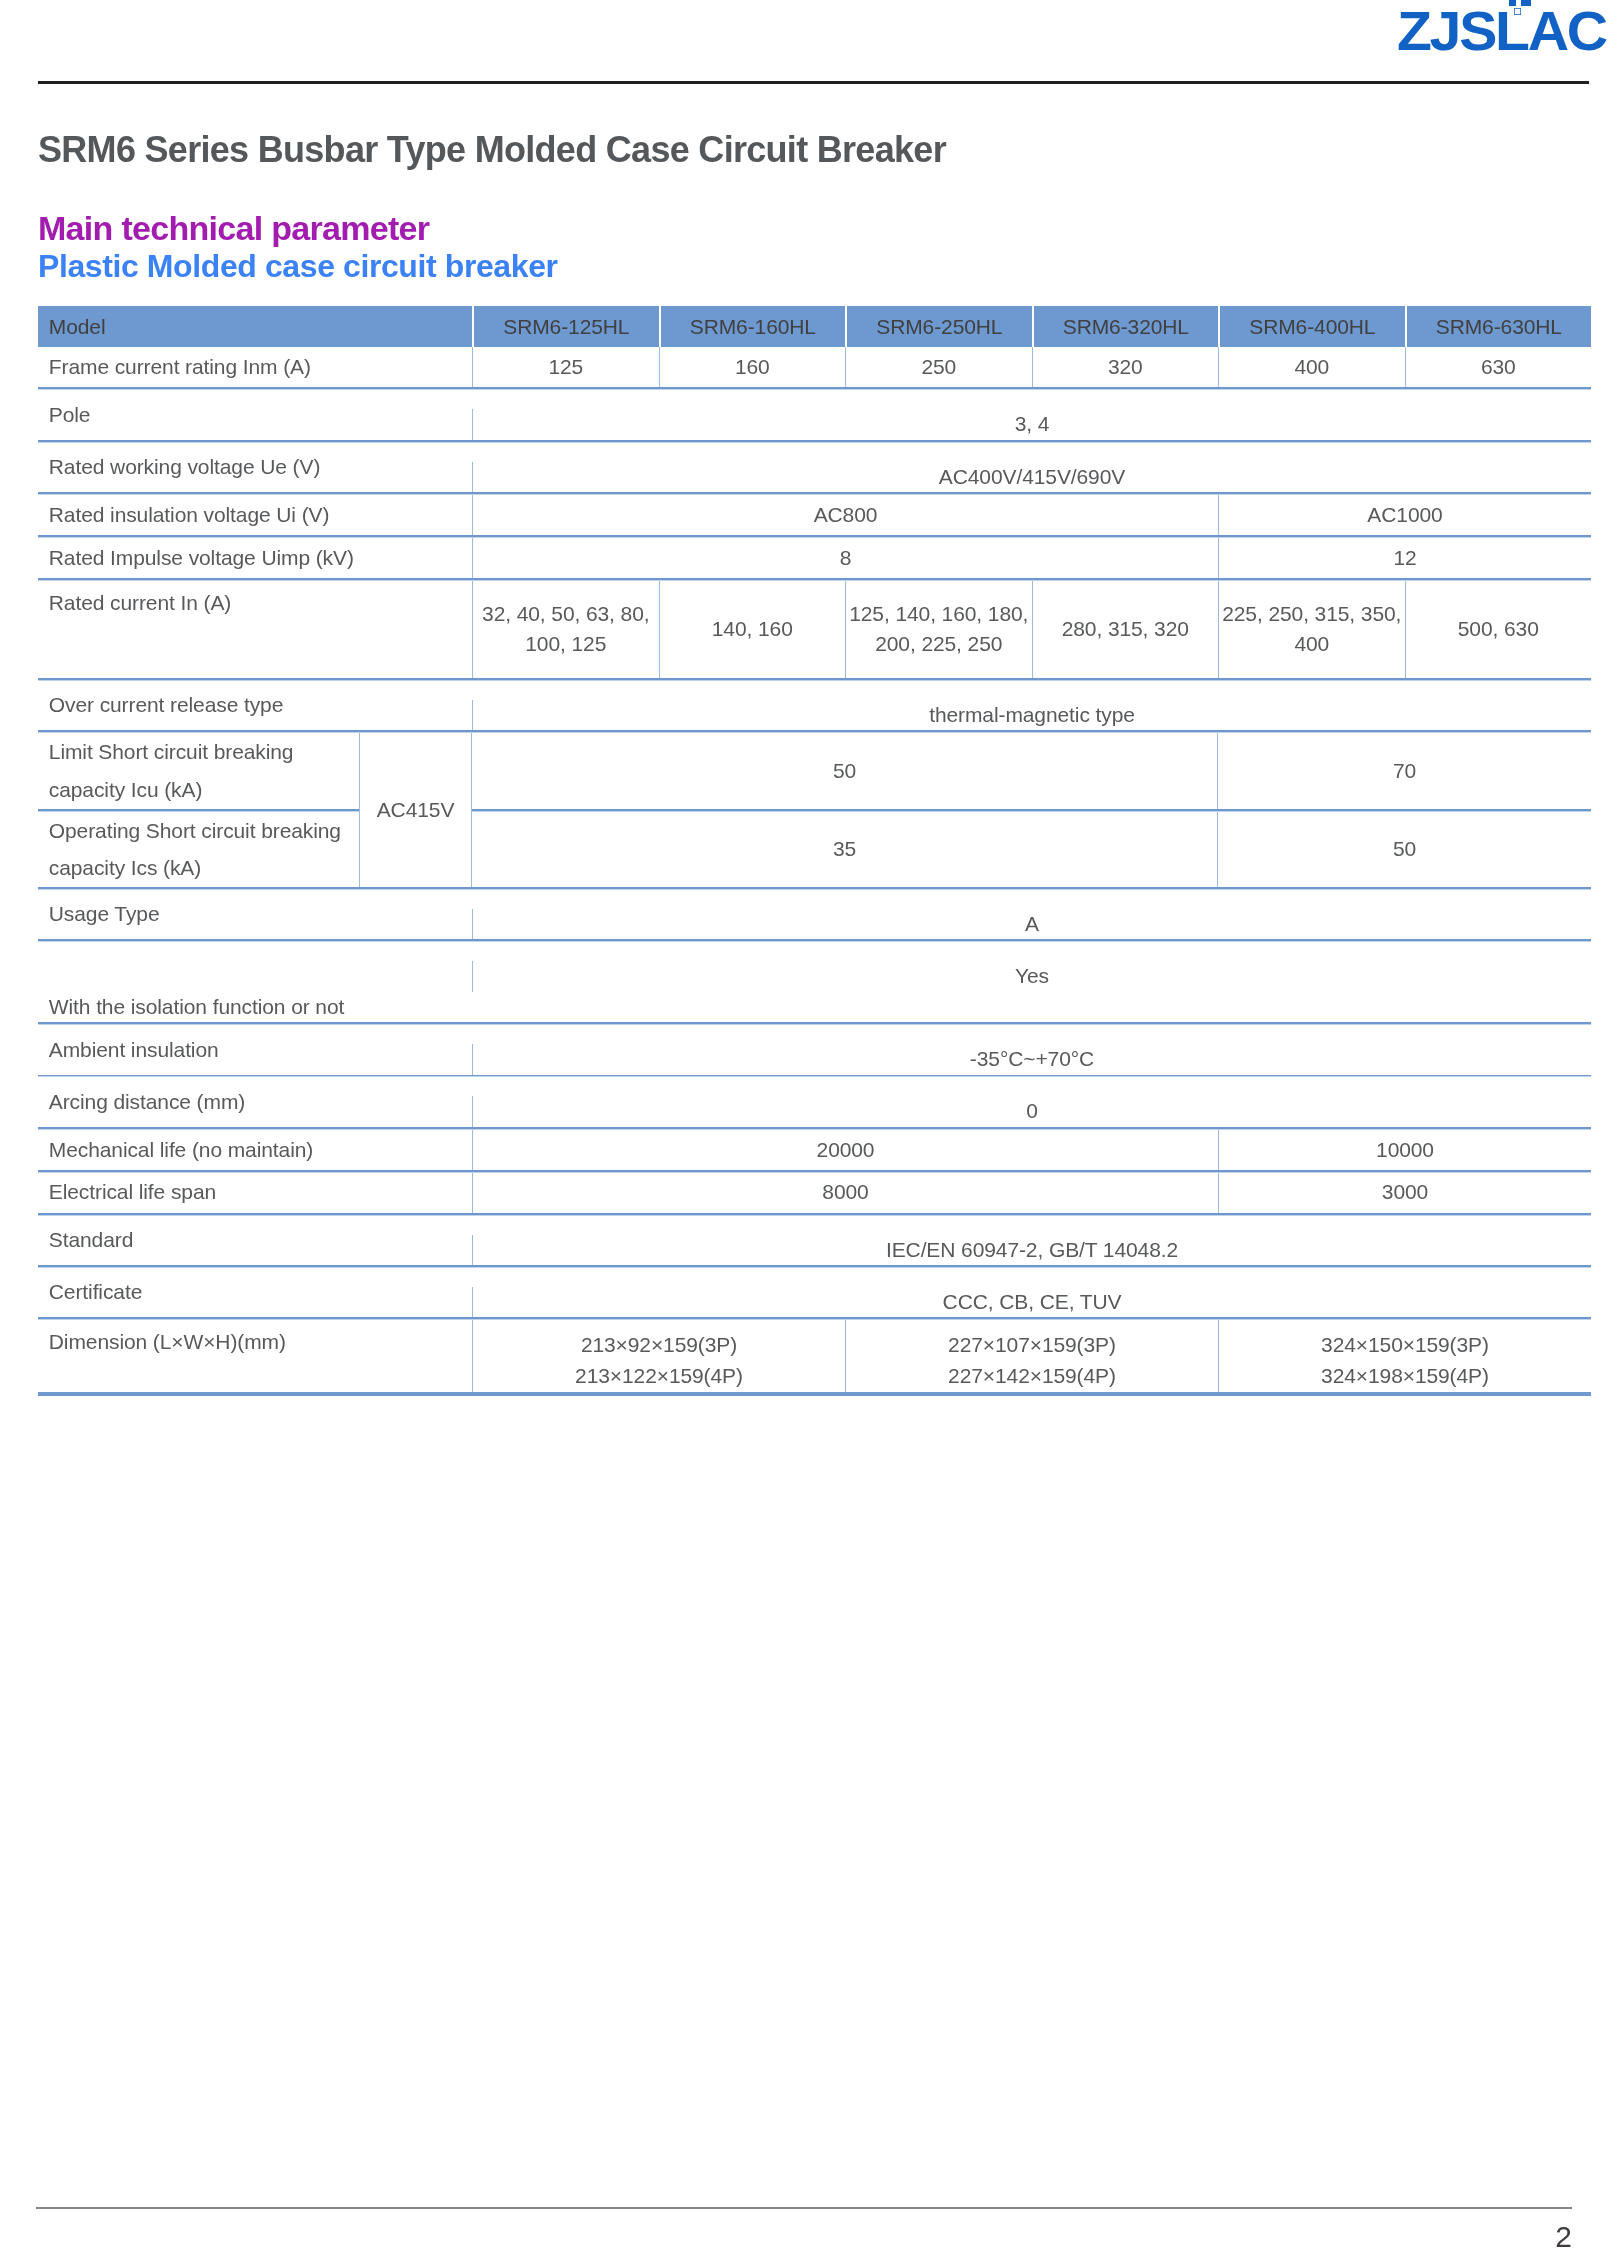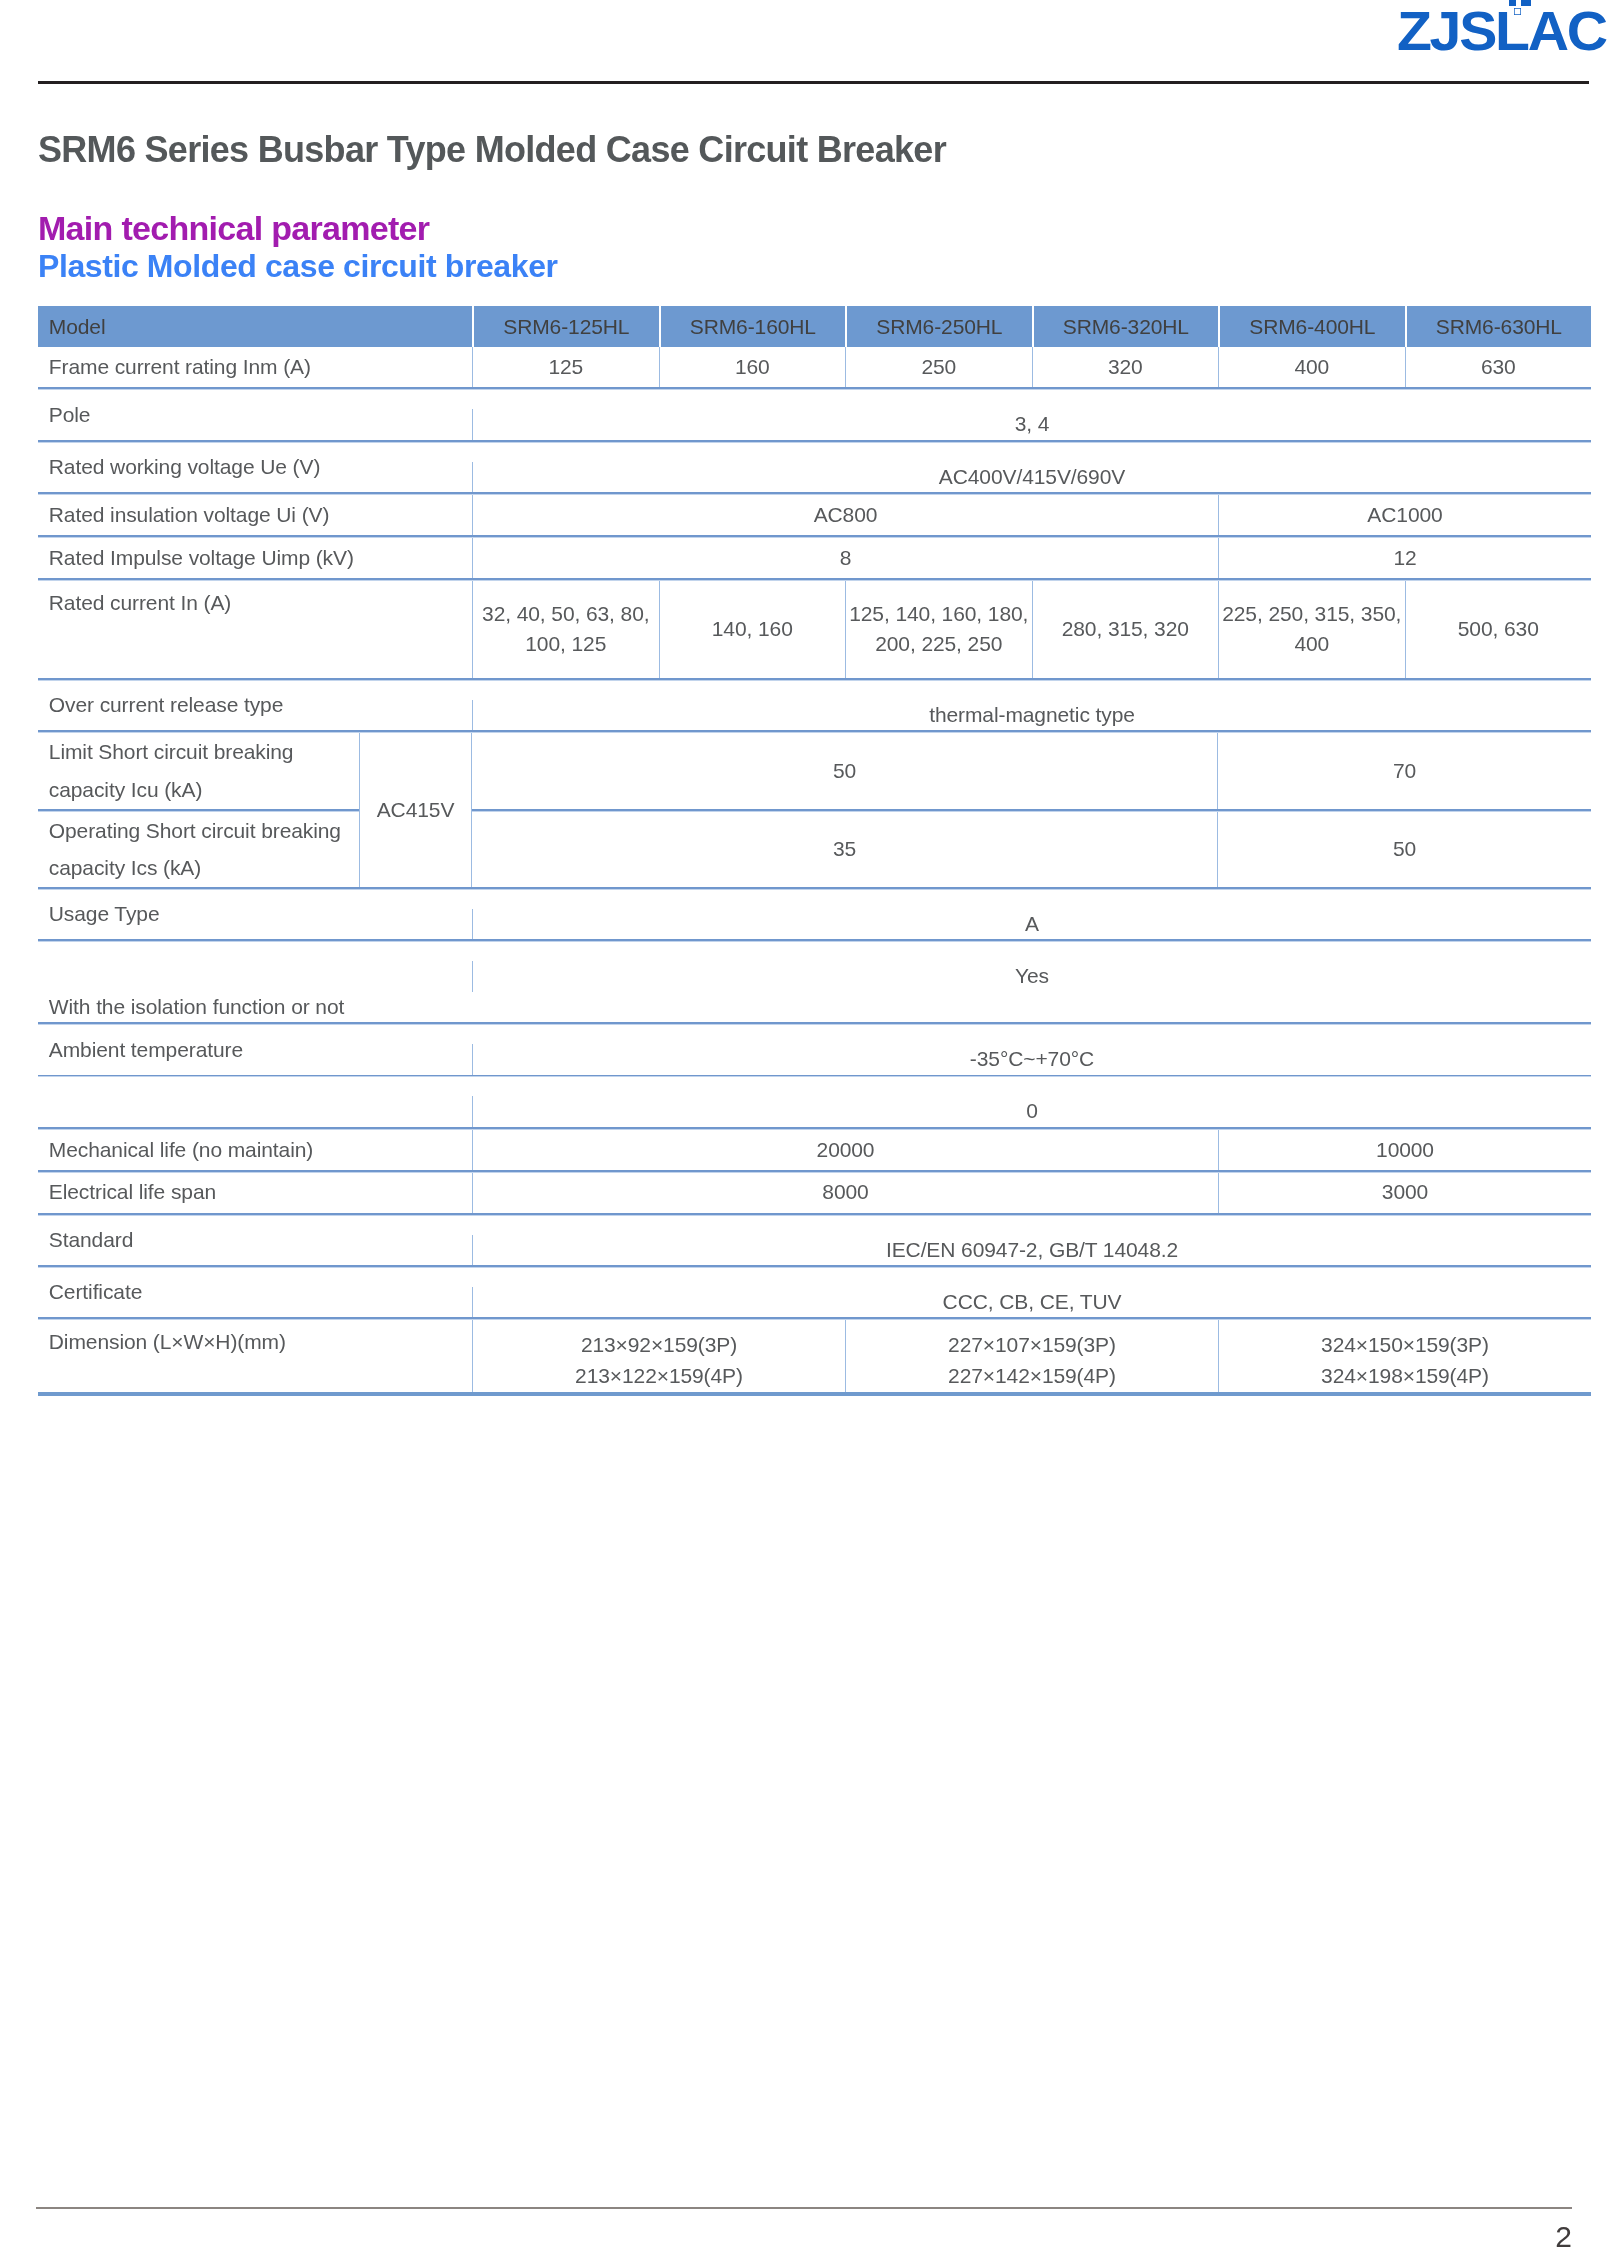--- a/index.html
+++ b/index.html
@@ -191,26 +191,27 @@
       </div>
       <div class="sep"></div>
 
       <div class="r">
         <div class="cell s-all vl">Yes</div>
         <div class="cell lab">With the isolation function or not</div>
       </div>
       <div class="sep"></div>
 
       <div class="r">
-        <div class="cell lab">Ambient temperature</div>
+        <div class="cell lab">Ambient insulation</div>
         <div class="cell s-all vl">-35°C~+70°C</div>
       </div>
       <div class="sep"></div>
 
       <div class="r">
+        <div class="cell lab">Arcing distance (mm)</div>
         <div class="cell s-all vl">0</div>
       </div>
       <div class="sep"></div>
 
       <div class="r">
         <div class="cell lab">Mechanical life (no maintain)</div>
         <div class="cell s-4 vl">20000</div>
         <div class="cell s-2r vl">10000</div>
       </div>
       <div class="sep"></div>

